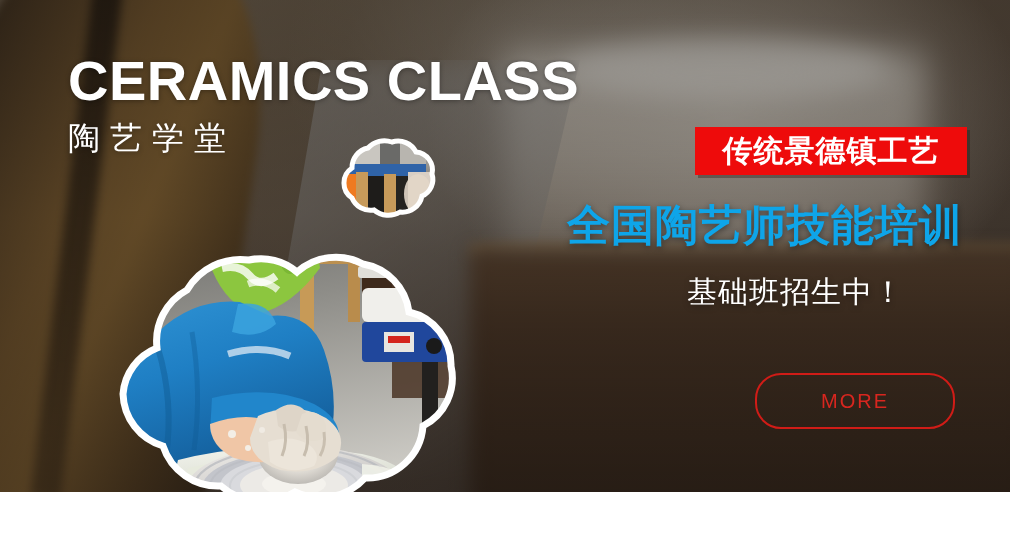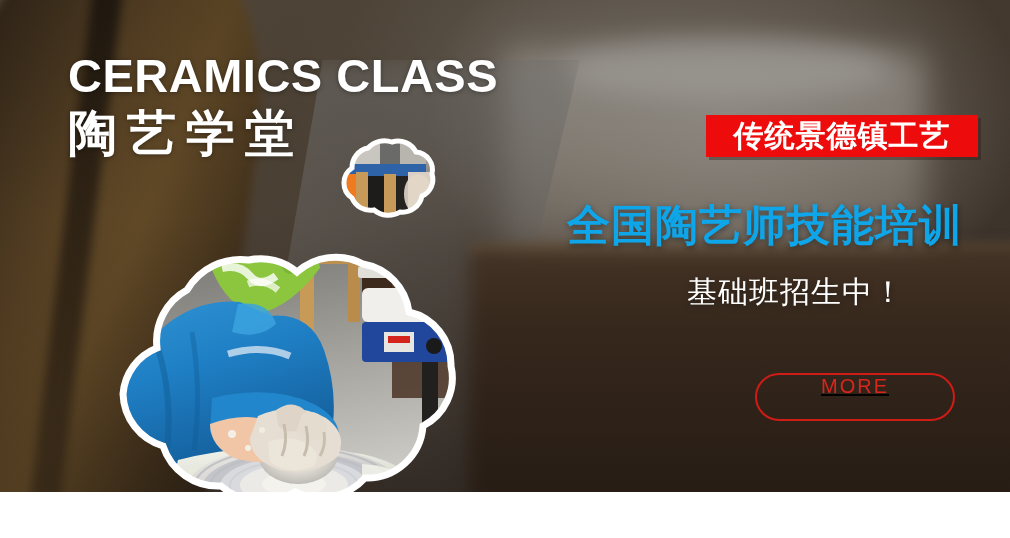--- a/index.html
+++ b/index.html
@@ -102,51 +102,50 @@
     z-index: 6;
   }
 
   
   .title-block {
     position: absolute;
     left: 68px; top: 52px;
     z-index: 4;
   }
   .title-en {
-    font-size: 47px;
+    font-size: 56px;
     font-weight: 700;
     color: #ffffff;
     letter-spacing: 0.5px;
     line-height: 1.02;
     white-space: nowrap;
     text-shadow: 0 1px 5px rgba(0,0,0,0.35);
   }
   .title-cn {
-    margin-top: 6px;
-    font-size: 49px;
-    font-weight: 700;
+    margin-top: 12px;
+    font-size: 32px;
+    font-weight: 400;
     color: #ffffff;
     letter-spacing: 10px;
     line-height: 1.12;
     white-space: nowrap;
     text-shadow: 0 1px 5px rgba(0,0,0,0.35);
   }
 
   
   .badge {
     position: absolute;
-    left: 695px; top: 115px;
-    width: 272px; height: 42px;
+    left: 695px; top: 127px;
+    width: 272px; height: 48px;
     background: #ee0b0b;
     z-index: 5;
     display: flex;
     align-items: center;
     justify-content: center;
     box-shadow: 3px 3px 0 rgba(40,20,14,0.35);
-    margin-left: 11px;
   }
   .badge-text {
     font-size: 30px;
     font-weight: 700;
     color: #ffffff;
     letter-spacing: 1px;
     white-space: nowrap;
   }
   .headline-1 {
     position: absolute;
@@ -168,32 +167,31 @@
     color: #ffffff;
     letter-spacing: 1px;
     white-space: nowrap;
     text-shadow: 0 2px 6px rgba(0,0,0,0.45);
   }
 
   
   .more-btn {
     position: absolute;
     left: 755px; top: 373px;
-    width: 200px; height: 48px;
+    width: 200px; height: 56px;
     border: 2px solid #d01c17;
     border-radius: 26px;
     background: transparent;
     z-index: 5;
     display: flex;
-    align-items: flex-start;
+    align-items: center;
     justify-content: center;
     cursor: pointer;
     padding: 0;
     box-sizing: border-box;
-    text-decoration: underline;
   }
   .more-label {
     font-size: 20px;
     font-weight: 400;
     color: #d8261f;
     letter-spacing: 2px;
   }
 
   
   .cloud {

